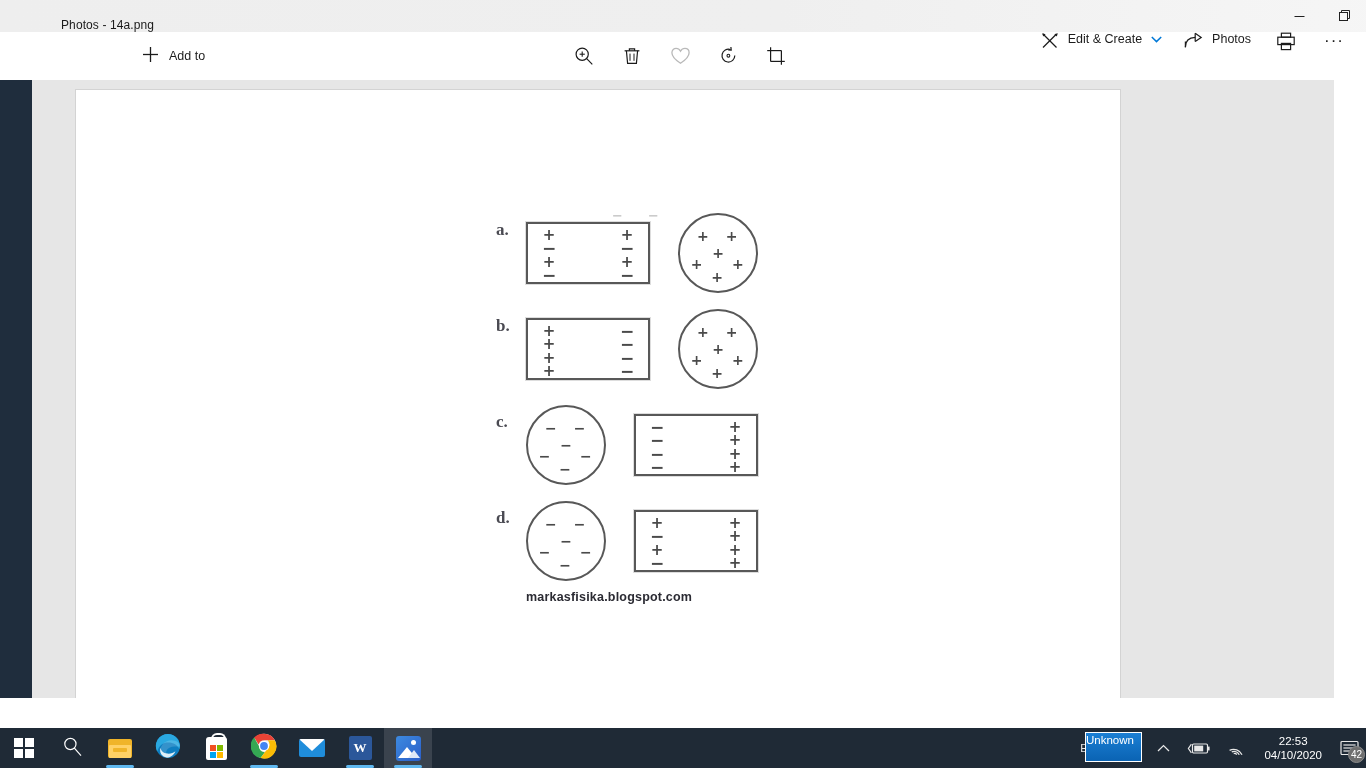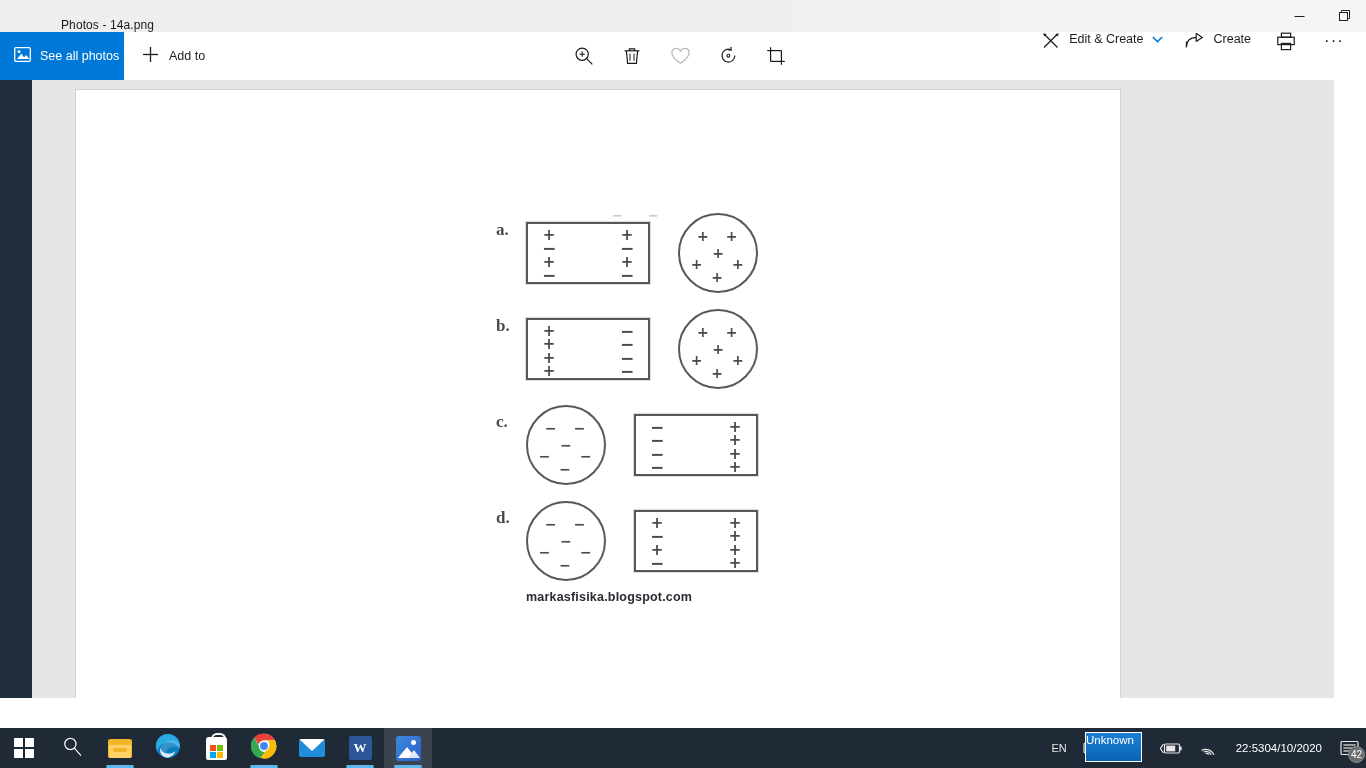--- a/index.html
+++ b/index.html
@@ -293,21 +293,21 @@
   .tray-item {
     display: flex;
     align-items: center;
     justify-content: center;
     height: 40px;
     padding: 0 8px;
     color: #e8e8e8;
   }
   .clock {
     display: flex;
-    flex-direction: row;
+    flex-direction: column;
     align-items: center;
     justify-content: center;
     height: 40px;
     line-height: 14px;
     font-size: 11.5px;
     padding: 0 10px;
     color: #ffffff;
   }
   .notif {
     position: relative;
@@ -465,31 +465,20 @@
         <svg width="11" height="11" viewBox="0 0 11 11">
             <line x1="0.6" y1="0.6" x2="10.4" y2="10.4" stroke="currentColor" stroke-width="1"></line>
             <line x1="10.4" y1="0.6" x2="0.6" y2="10.4" stroke="currentColor" stroke-width="1"></line>
           </svg>
       </div>
     </div>
   </div>
 
   <div class="cmdbar">
 
-    <div class="see-all">
-      <span>
-        <svg width="17" height="15" viewBox="0 0 17 15">
-          <rect x="0.7" y="0.7" width="15.6" height="13.6" rx="1.2" fill="none" stroke="#ffffff" stroke-width="1.3"></rect>
-          <circle cx="5" cy="4.6" r="1.5" fill="#ffffff"></circle>
-          <polygon points="3,12 7.5,6.6 11,12" fill="#ffffff"></polygon>
-          <polygon points="9,12 12,8 15.5,12" fill="#ffffff"></polygon>
-        </svg>
-      </span>
-      <span class="lbl">See all photos</span>
-    </div>
 
     <div class="addto">
       <span>
         <svg width="17" height="17" viewBox="0 0 17 17">
             <line x1="8.5" y1="1" x2="8.5" y2="16" stroke="#1c1c1c" stroke-width="1.3"></line>
             <line x1="1" y1="8.5" x2="16" y2="8.5" stroke="#1c1c1c" stroke-width="1.3"></line>
           </svg>
       </span>
       <span class="lbl">Add to</span>
     </div>
@@ -553,21 +542,21 @@
       </div>
       <div class="right-btn">
         <span>
           <svg width="19" height="17" viewBox="0 0 19 17">
             <path d="M1.4,15.2 C1.4,8.6 5.6,5.6 11.2,5.4" fill="none" stroke="#1c1c1c" stroke-width="1.2"></path>
             <line x1="1.4" y1="15.2" x2="1.4" y2="9.6" stroke="#1c1c1c" stroke-width="1.2"></line>
             <polyline points="11.2,1.2 17.2,5.4 11.2,9.6" fill="none" stroke="#1c1c1c" stroke-width="1.2"></polyline>
             <line x1="11.2" y1="1.2" x2="11.2" y2="9.6" stroke="#1c1c1c" stroke-width="1.2"></line>
           </svg>
         </span>
-        <span class="lbl">Create</span>
+        <span class="lbl">Photos</span>
       </div>
       <div class="right-btn iconly">
         <span>
           <svg width="20" height="19" viewBox="0 0 20 19">
             <rect x="5.4" y="1.2" width="9.2" height="4" fill="none" stroke="#1c1c1c" stroke-width="1.2"></rect>
             <rect x="1.8" y="5.2" width="16.4" height="7.4" fill="none" stroke="#1c1c1c" stroke-width="1.2"></rect>
             <rect x="5.4" y="11.4" width="9.2" height="6.2" fill="none" stroke="#1c1c1c" stroke-width="1.2"></rect>
           </svg>
         </span>
       </div>

